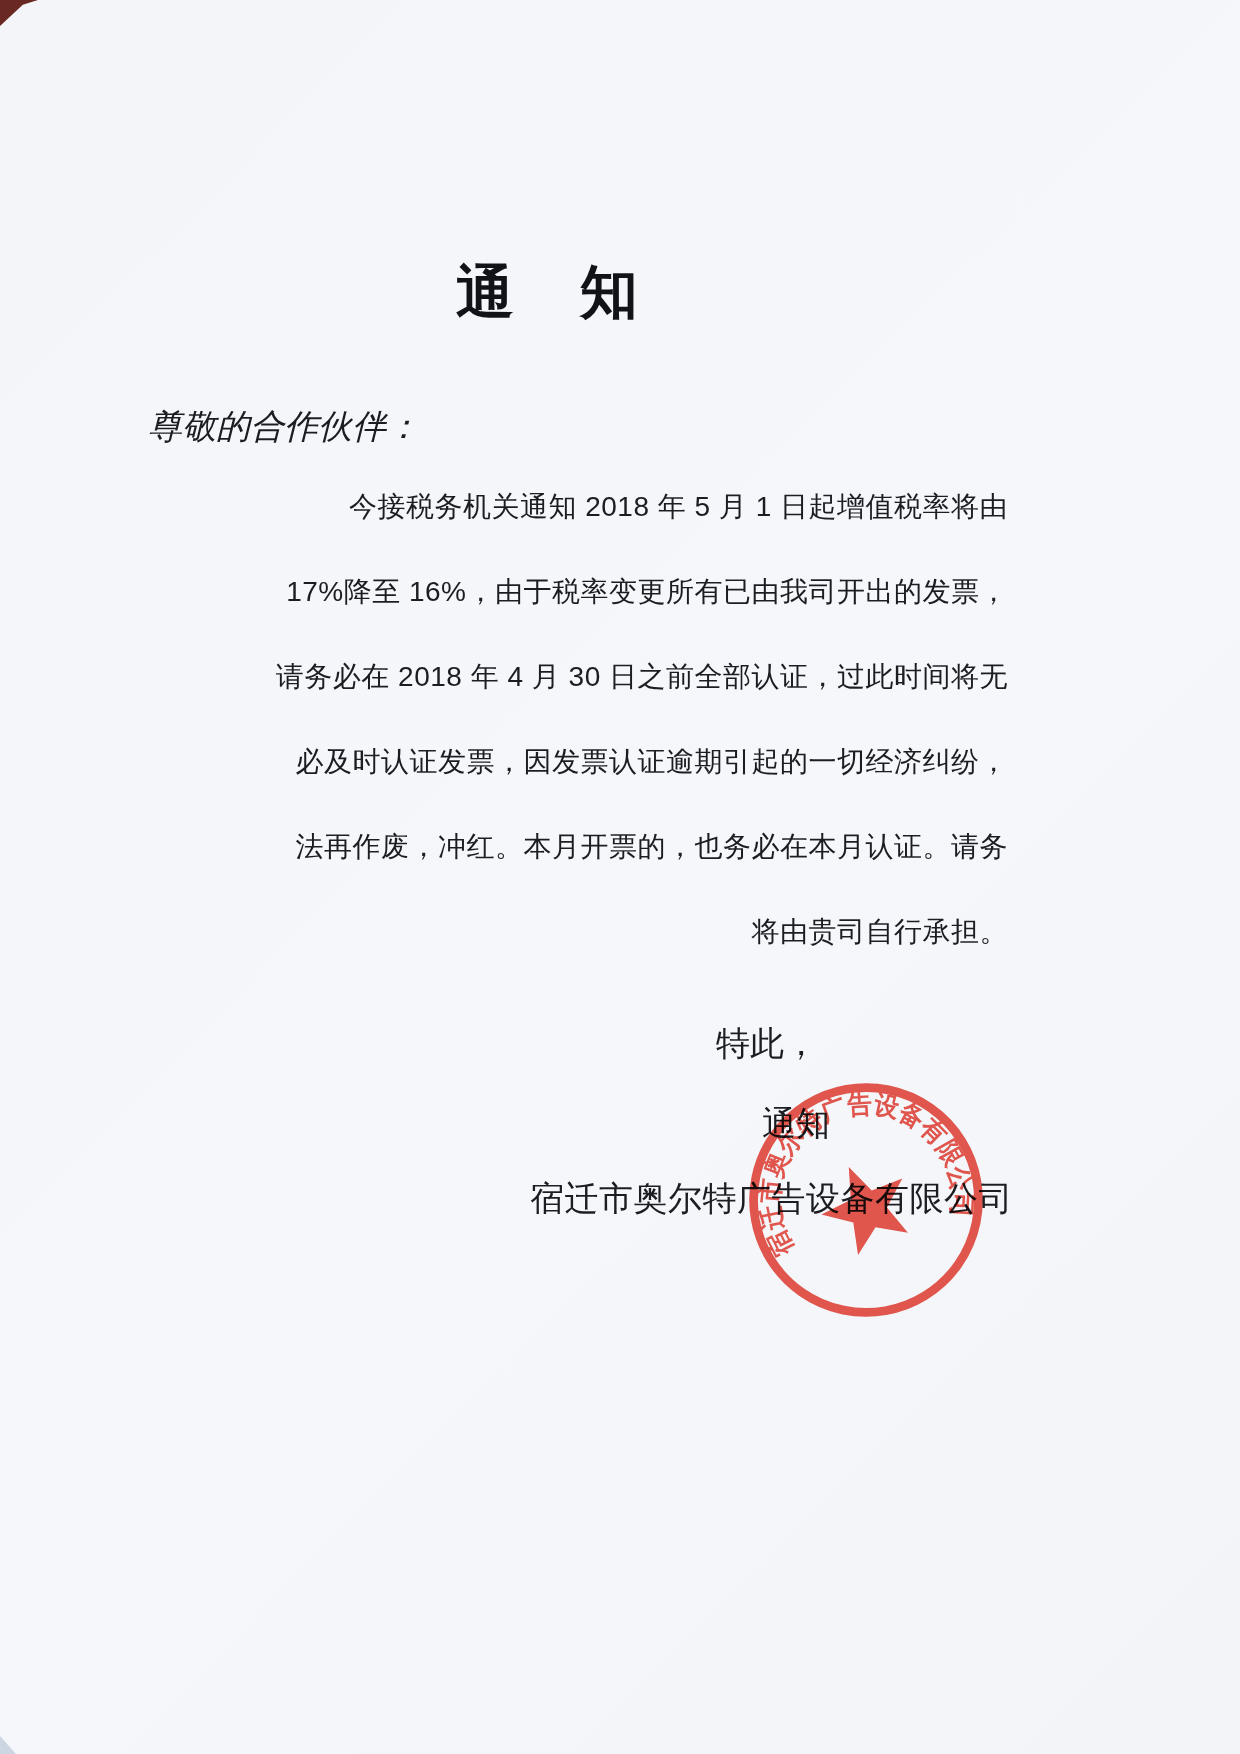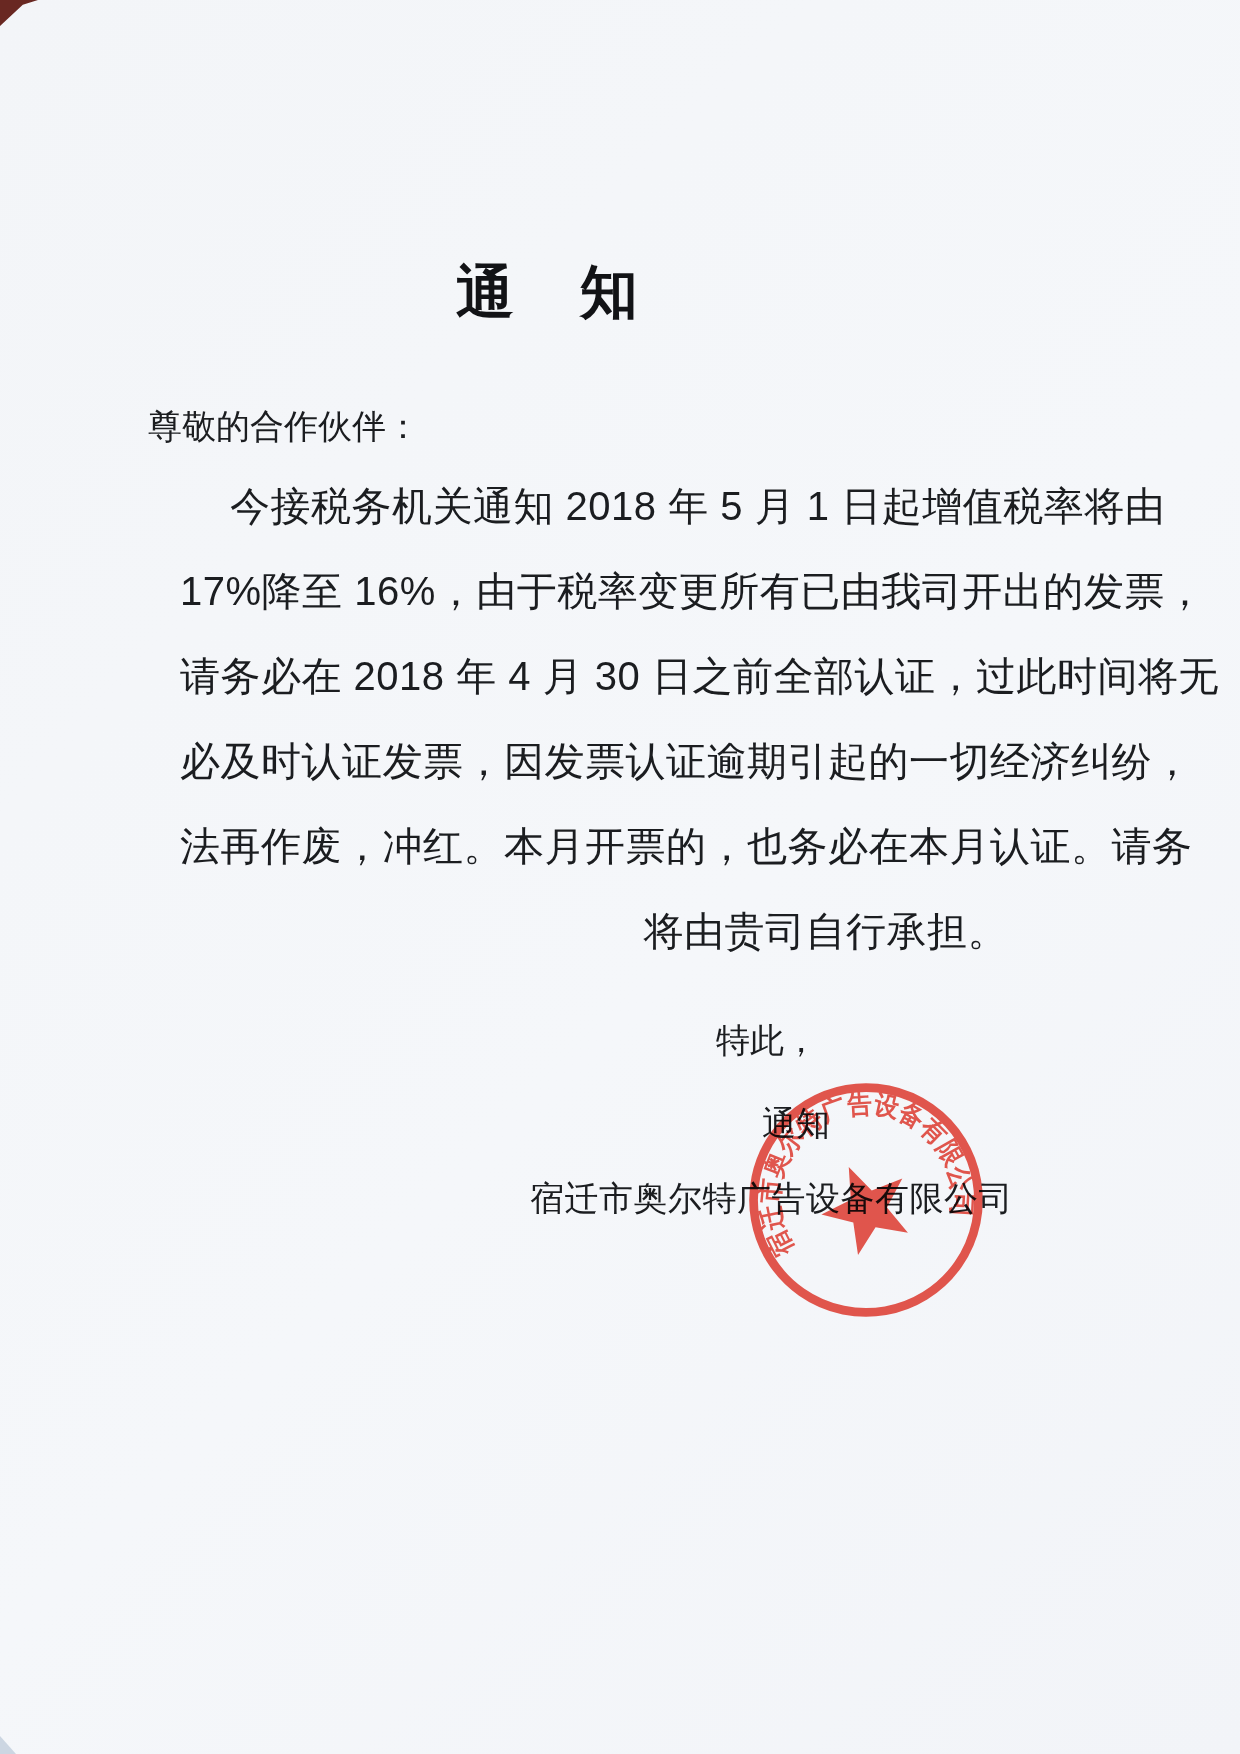--- a/index.html
+++ b/index.html
@@ -47,46 +47,45 @@
     letter-spacing: 4px;
     white-space: pre;
   }
   .salutation {
     position: absolute;
     left: 148px;
     top: 406px;
     font-size: 34px;
     line-height: 40px;
     white-space: nowrap;
+    font-style: italic;
   }
   .body-block {
     position: absolute;
     left: 148px;
     top: 464px;
     width: 860px;
   }
   .body-line {
     height: 85px;
     line-height: 85px;
-    font-size: 40px;
+    font-size: 28px;
     white-space: nowrap;
     letter-spacing: 0.5px;
-    margin-left: 32px;
   }
   .body-line.first {
     text-indent: 50px;
   }
   .closing-1 {
     position: absolute;
     left: 716px;
     top: 1024px;
     font-size: 34px;
     line-height: 38px;
     white-space: nowrap;
-    font-family: Liberation Mono, monospace;
   }
   .closing-2 {
     position: absolute;
     left: 762px;
     top: 1104px;
     font-size: 34px;
     line-height: 38px;
     white-space: nowrap;
   }
   .company-line {

